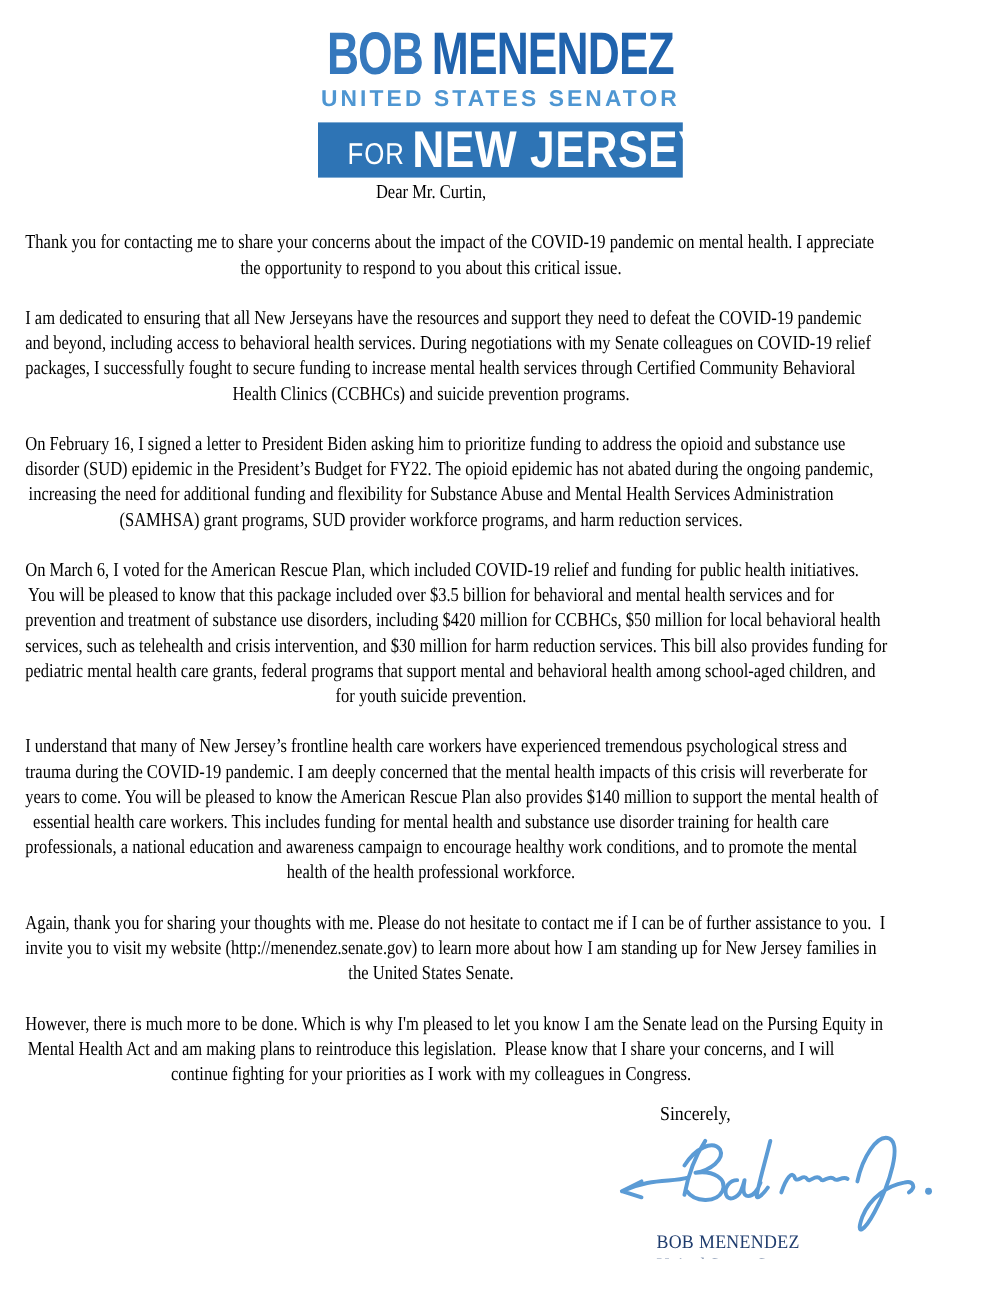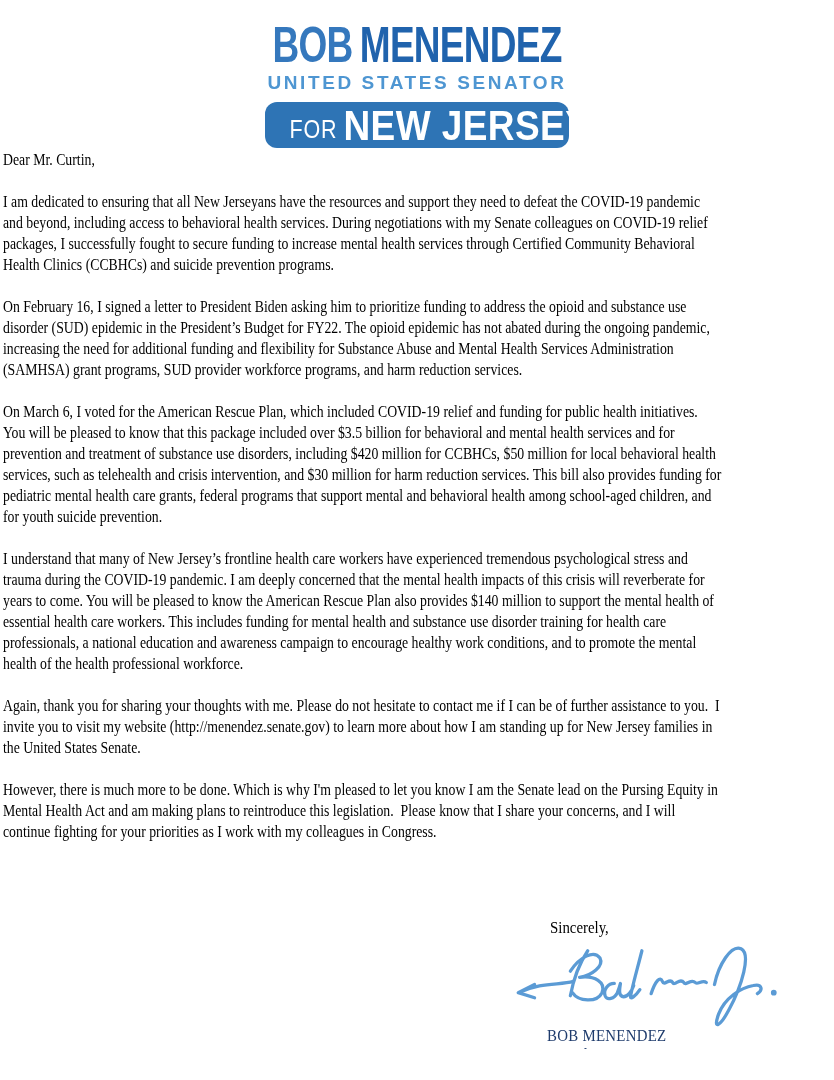--- a/index.html
+++ b/index.html
@@ -16,29 +16,29 @@
   
   .letterhead { position:absolute; top:20px; left:0; width:100%; text-align:center;
                 font-family:"Liberation Sans", sans-serif; }
   .lh-name   { line-height:50px; font-size:50px; font-weight:700; letter-spacing:-1px;
                transform:scaleX(0.74); transform-origin:50% 50%; white-space:nowrap; }
   .lh-first  { color:var(--name-first,#3578BD); }
   .lh-last   { color:var(--name-last,#2063AD); margin-left:10px; }
   .lh-subtitle { margin-top:3px; line-height:19px; font-size:19px; font-weight:700;
                  letter-spacing:2.6px; color:var(--subtitle,#4E96D2); white-space:nowrap; }
   .lh-banner { width:304px; height:46px; margin:10px auto 0;
-               background:var(--banner-bg,#2E74B5); text-align:center;border-radius:12px; }
+               background:var(--banner-bg,#2E74B5); text-align:center; }
   .lh-banner-inner { display:inline-block; transform:scaleX(0.86); transform-origin:50% 50%;
                      white-space:nowrap; line-height:46px; color:var(--banner-text,#fff); }
   .lh-for { font-size:25px; font-weight:400; letter-spacing:1px; vertical-align:baseline;
             position:relative; top:-2px; margin-right:7px; }
   .lh-nj  { font-size:43px; font-weight:700; letter-spacing:0.5px; }
 
   
-  .body-text { position:absolute; left:3px; top:149px; width:810px; }
+  .body-text { position:absolute; left:21px; top:149px; width:810px;text-align:center; }
   .line { height:21px; line-height:21px; font-size:16.5px; white-space:pre;
           transform:scaleX(0.835); transform-origin:0 50%; }
   .greeting { margin-bottom:21px; }
   .para { margin-bottom:21px; }
 
   
   .closing { position:absolute; left:550px; top:917px; font-size:16.5px; line-height:21px;
              white-space:pre; transform:scaleX(0.9); transform-origin:0 50%; }
   .signature { position:absolute; left:508px; top:936px; width:276px; height:98px; }
   .signature path { fill:none; stroke:var(--signature,#5B9BD5); stroke-width:3.2;
@@ -62,20 +62,24 @@
     <div class="lh-banner">
       <span class="lh-banner-inner">
         <span class="lh-for">FOR</span><span class="lh-nj">NEW JERSEY</span>
       </span>
     </div>
   </header>
 
   <main class="body-text">
     <div class="line greeting">Dear Mr. Curtin,</div>
     <div>
+        <div class="para">
+          <div class="line">Thank you for contacting me to share your concerns about the impact of the COVID-19 pandemic on mental health. I appreciate</div>
+          <div class="line">the opportunity to respond to you about this critical issue.</div>
+        </div>
         <div class="para">
           <div class="line">I am dedicated to ensuring that all New Jerseyans have the resources and support they need to defeat the COVID-19 pandemic</div>
           <div class="line">and beyond, including access to behavioral health services. During negotiations with my Senate colleagues on COVID-19 relief</div>
           <div class="line">packages, I successfully fought to secure funding to increase mental health services through Certified Community Behavioral</div>
           <div class="line">Health Clinics (CCBHCs) and suicide prevention programs.</div>
         </div>
         <div class="para">
           <div class="line">On February 16, I signed a letter to President Biden asking him to prioritize funding to address the opioid and substance use</div>
           <div class="line">disorder (SUD) epidemic in the President’s Budget for FY22. The opioid epidemic has not abated during the ongoing pandemic,</div>
           <div class="line">increasing the need for additional funding and flexibility for Substance Abuse and Mental Health Services Administration</div>

